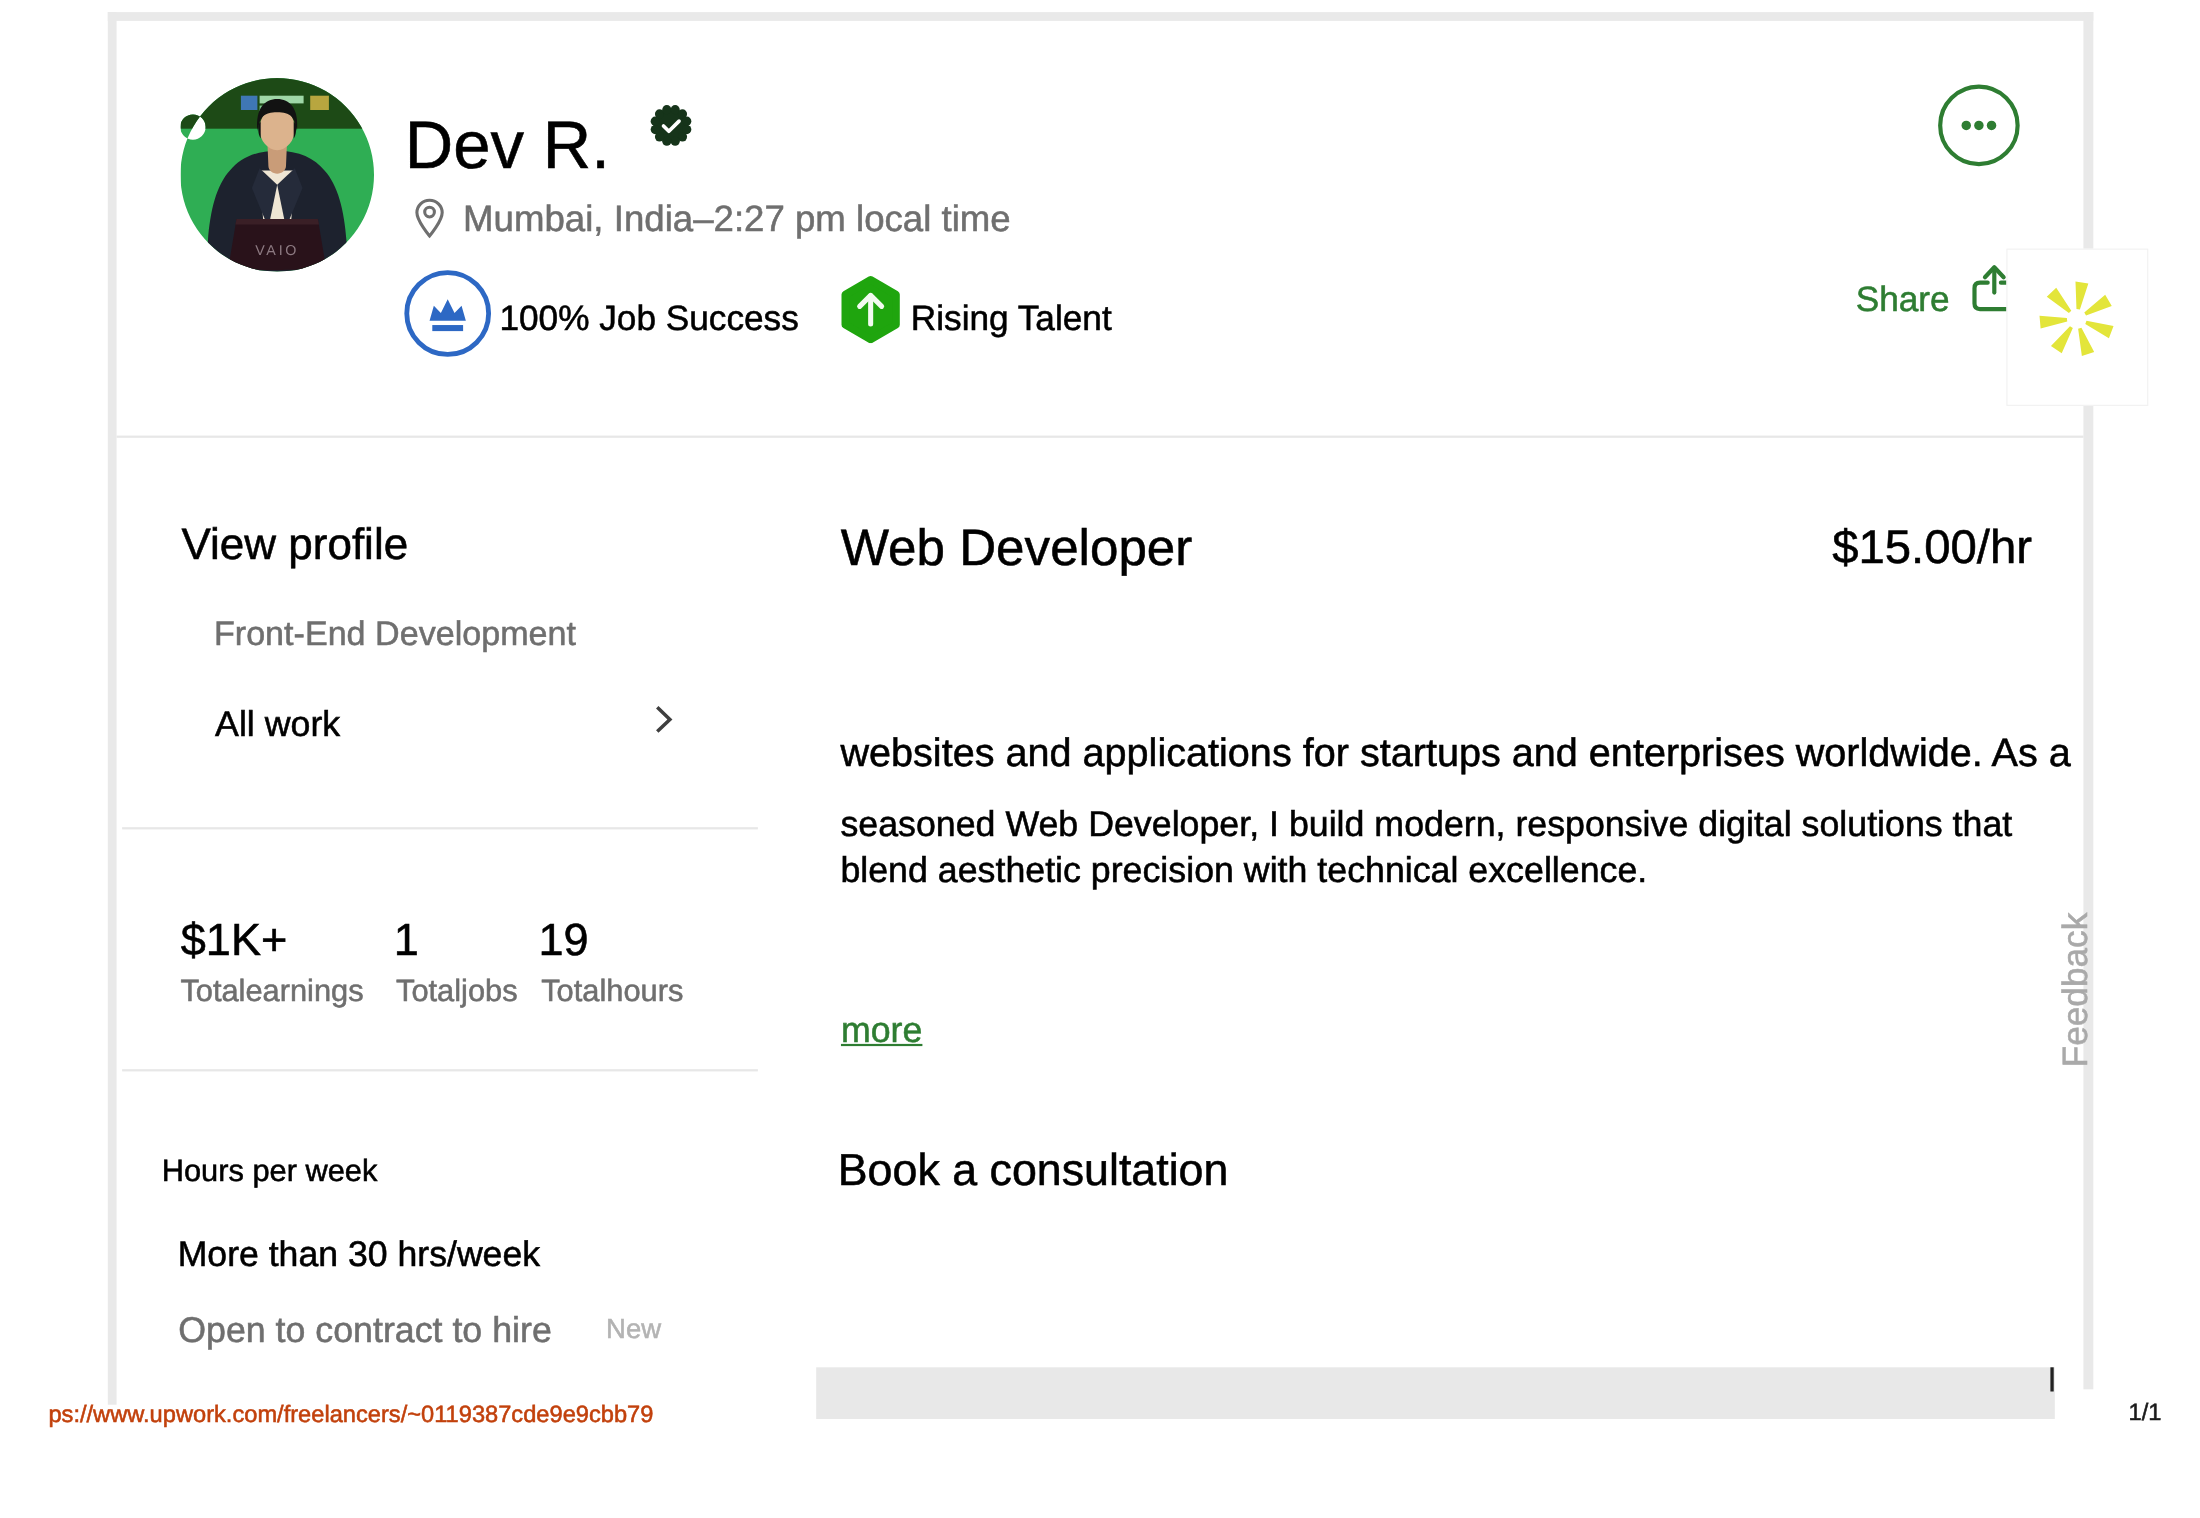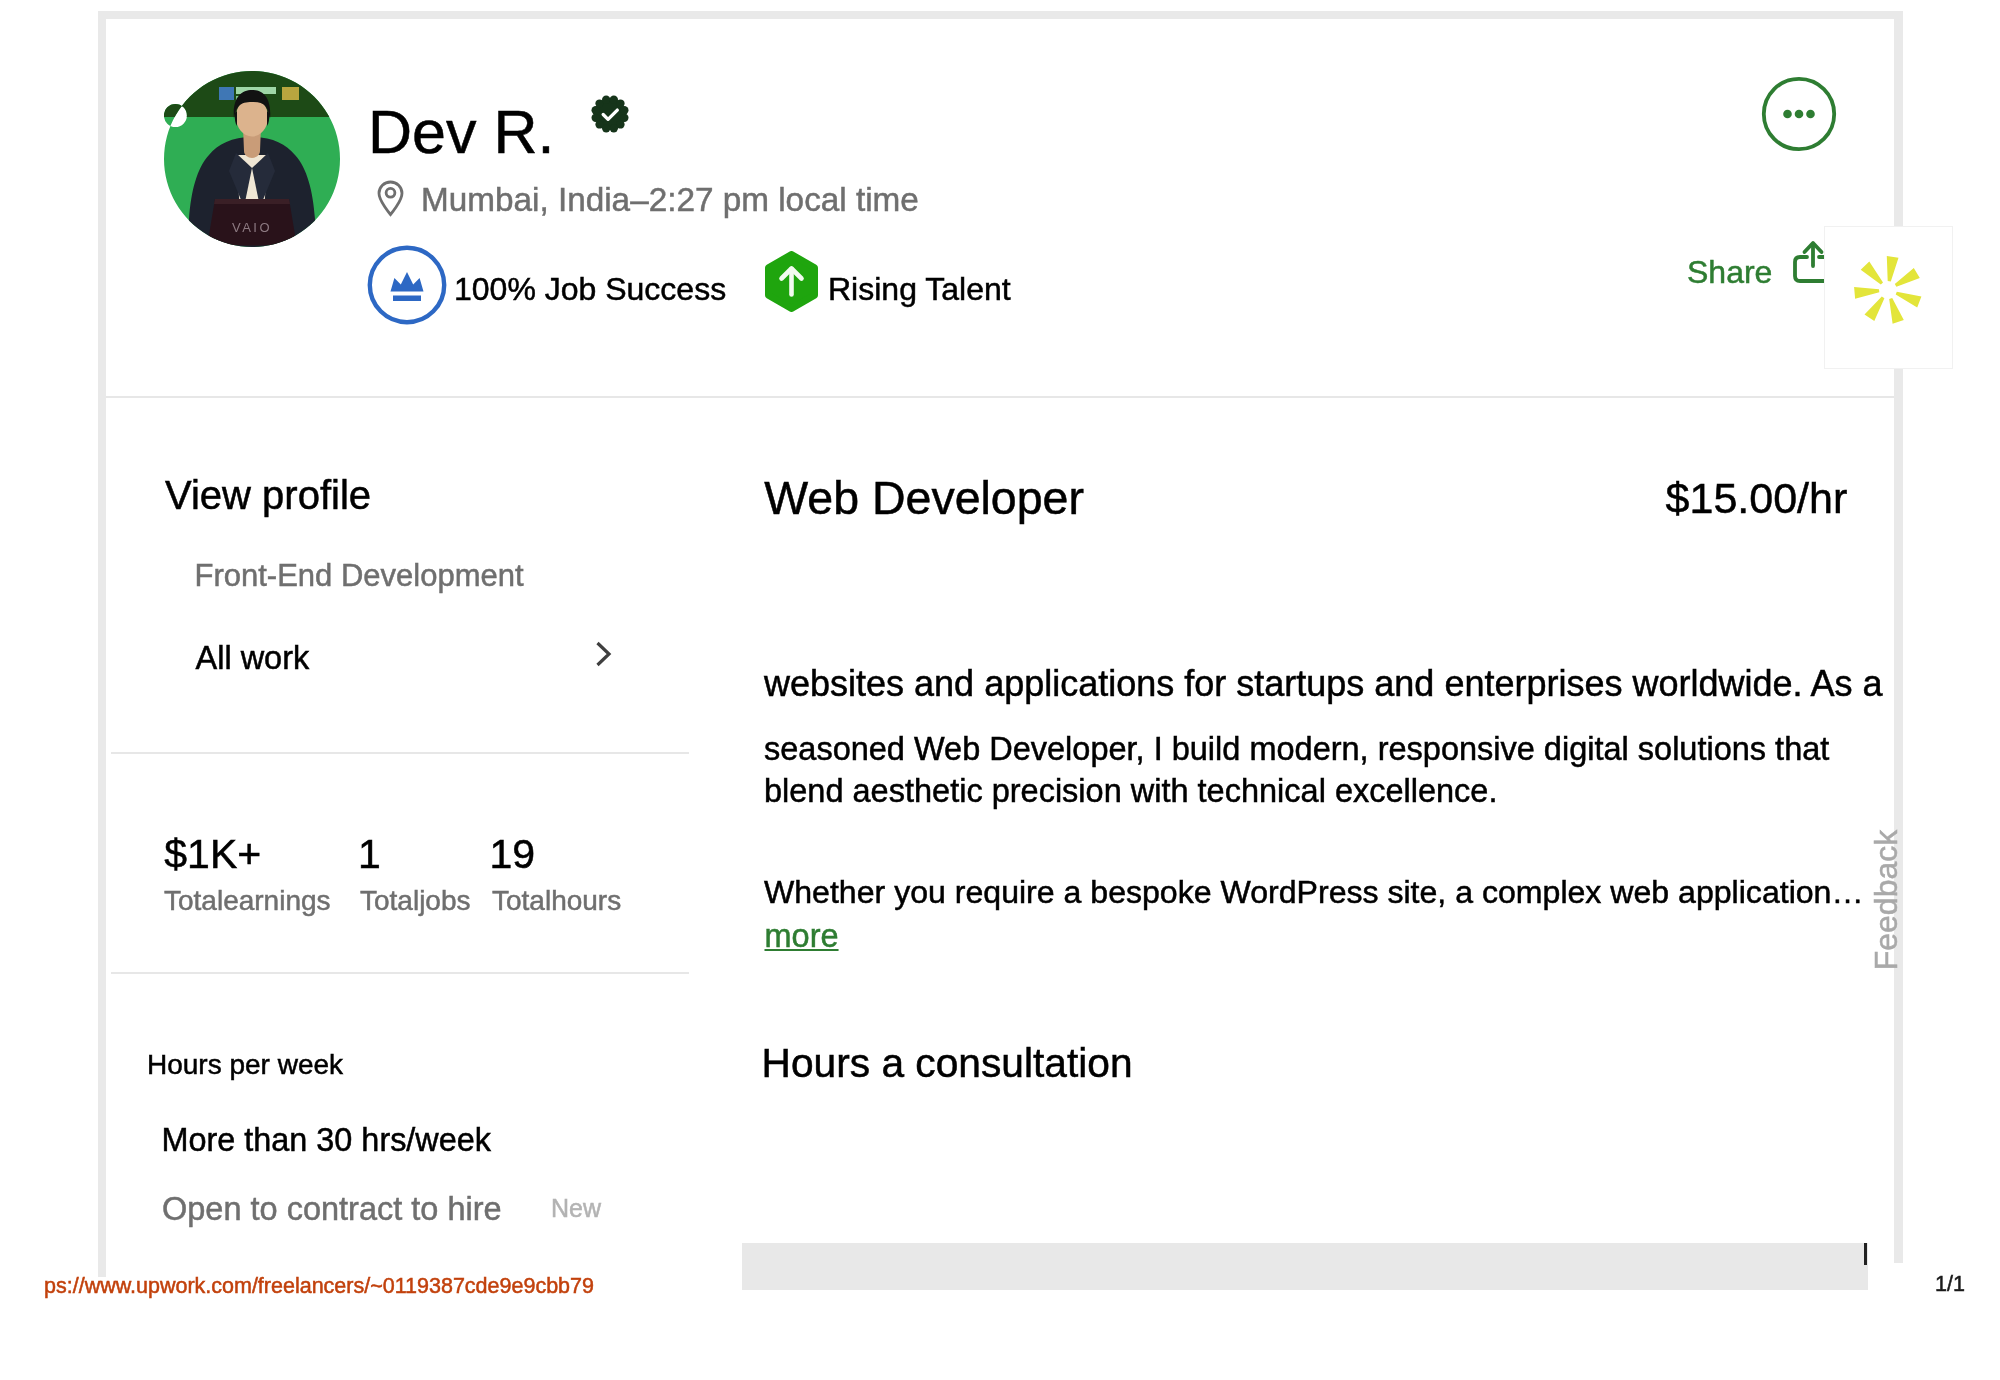--- a/index.html
+++ b/index.html
@@ -148,24 +148,23 @@
   <div class="abs tk dark" style="left:161.5px; top:1122px; font-size:32.4px;">More than 30 hrs/week</div>
   <div class="abs tk gray" style="left:162px; top:1190.5px; font-size:32.5px;">Open to contract to hire</div>
   <div class="abs tk" style="left:551px; top:1194px; font-size:25px; color:#b3b3b3;">New</div>
 
   <div class="abs tk dark" style="left:764.3px; top:471px; font-size:46.5px;">Web Developer</div>
   <div class="abs tk dark" style="left:1665.6px; top:473.5px; font-size:43px;">$15.00/hr</div>
 
   <div class="abs tk dark" style="left:764px; top:663px; font-size:36px;">websites and applications for startups and enterprises worldwide. As a</div>
   <div class="abs tk dark" style="left:764px; top:731px; font-size:32.5px;">seasoned Web Developer, I build modern, responsive digital solutions that</div>
   <div class="abs tk dark" style="left:764px; top:772.6px; font-size:32.5px;">blend aesthetic precision with technical excellence.</div>
-  <div class="abs tk dark" style="left:764px; top:873.6px; font-size:32.1px;">Whether you require a bespoke WordPress site, a complex web application…</div>
   <div class="abs tk" style="left:764.5px; top:918px; font-size:32.5px; color:#2e7d32; text-decoration:underline; text-decoration-thickness:2px; text-underline-offset:2px;">more</div>
 
-  <div class="abs tk dark" style="left:761.6px; top:1040px; font-size:40.7px;">Hours a consultation</div>
+  <div class="abs tk dark" style="left:761.6px; top:1040px; font-size:40.7px;">Book a consultation</div>
 
   <div class="abs tk" style="left:1808px; top:880px; width:160px; height:40px; transform:rotate(-90deg); font-size:32px; color:#a9a9a9; text-align:center;">Feedback</div>
 
   <div class="abs" style="left:742px; top:1243px; width:1126px; height:47px; background:#e8e8e8;"></div>
   <div class="abs" style="left:1864px; top:1243px; width:3px; height:22px; background:#222;"></div>
 
   <div class="abs tk" style="left:44px; top:1274px; font-size:21.5px; color:#c2410c;">ps://www.upwork.com/freelancers/~0119387cde9e9cbb79</div>
   <div class="abs tk" style="left:1935px; top:1271.5px; font-size:21.5px; color:#1a1a1a;">1/1</div>
 
 </div>

